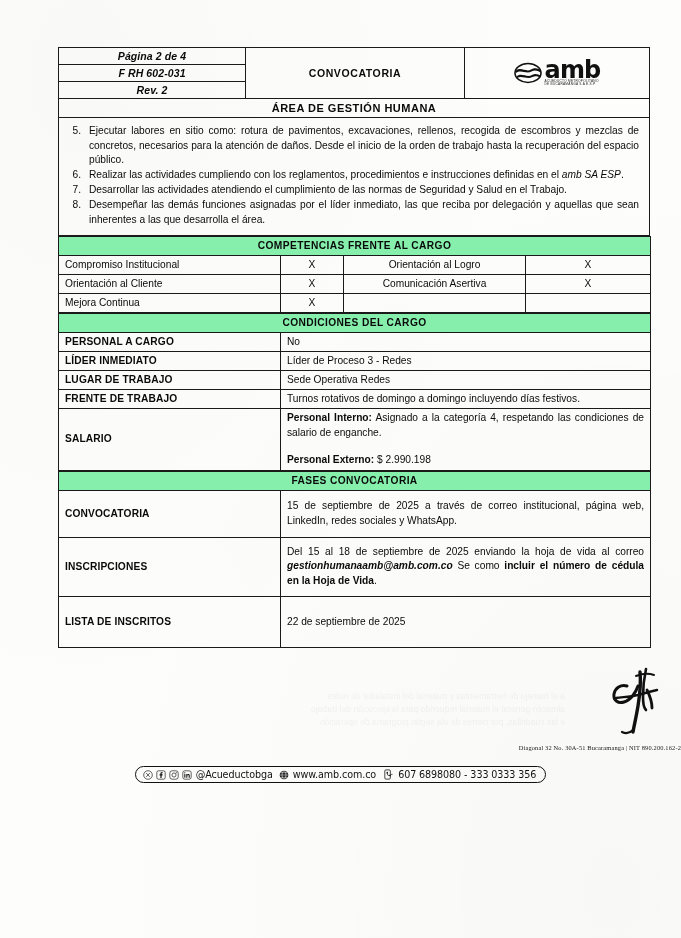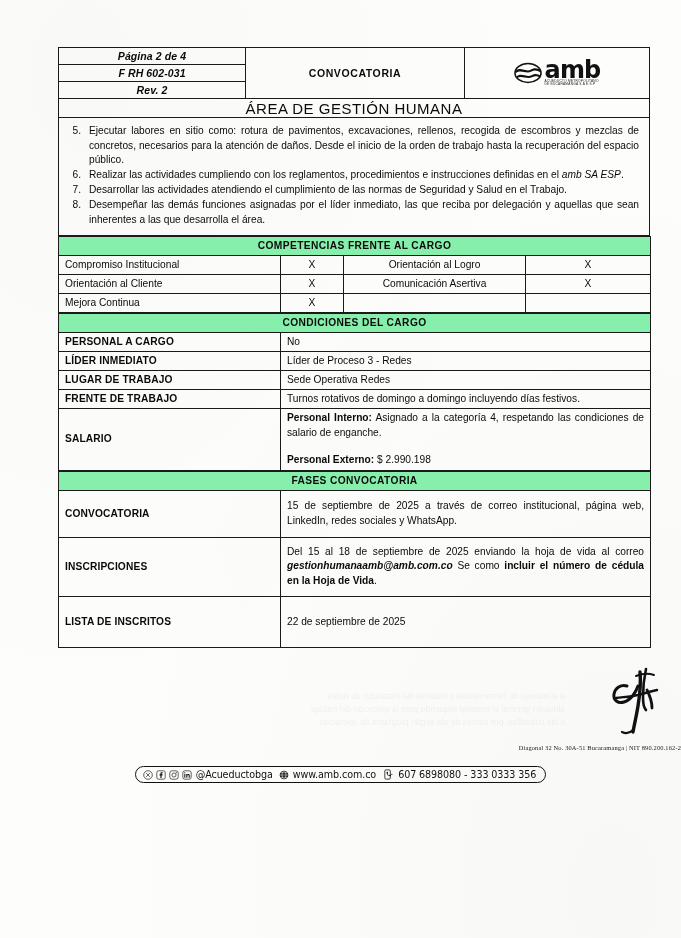--- a/index.html
+++ b/index.html
@@ -64,22 +64,22 @@
     font-weight: bold;
     font-size: 10.5px;
     letter-spacing: 0.6px;
   }
   .hdr-logo-cell {
     text-align: center;
     padding: 2px 0 1px 0;
   }
   .hdr-area {
     text-align: center;
-    font-weight: normal;
-    font-size: 15px;
+    font-weight: bold;
+    font-size: 11px;
     height: 18px;
     letter-spacing: 0.5px;
   }
 
   
   .logo-wrap {
     display: inline-flex;
     align-items: center;
     gap: 3px;
     transform: translateY(1px);

